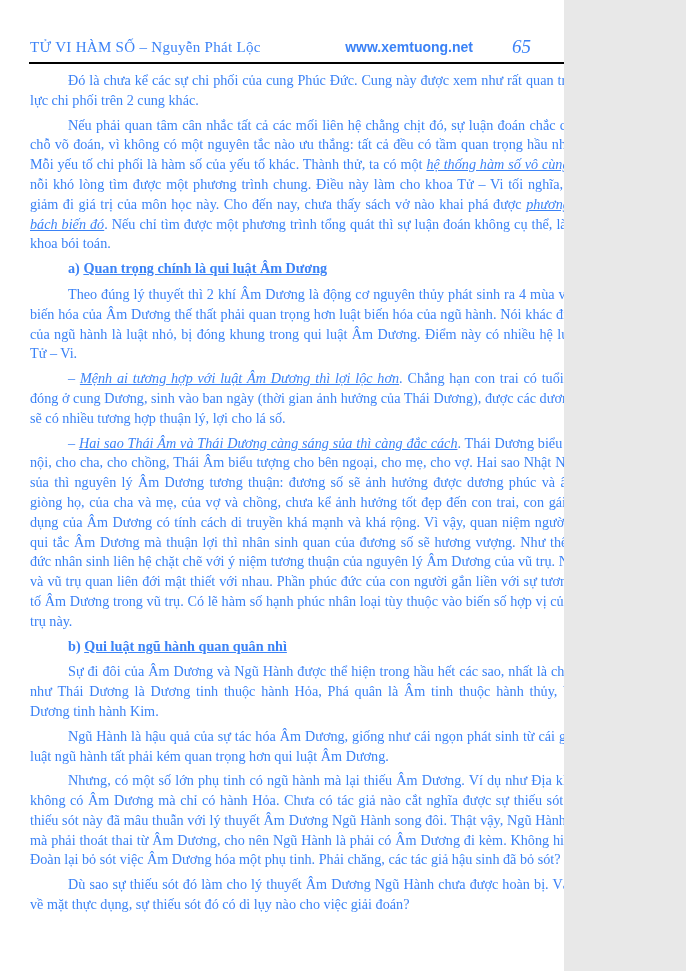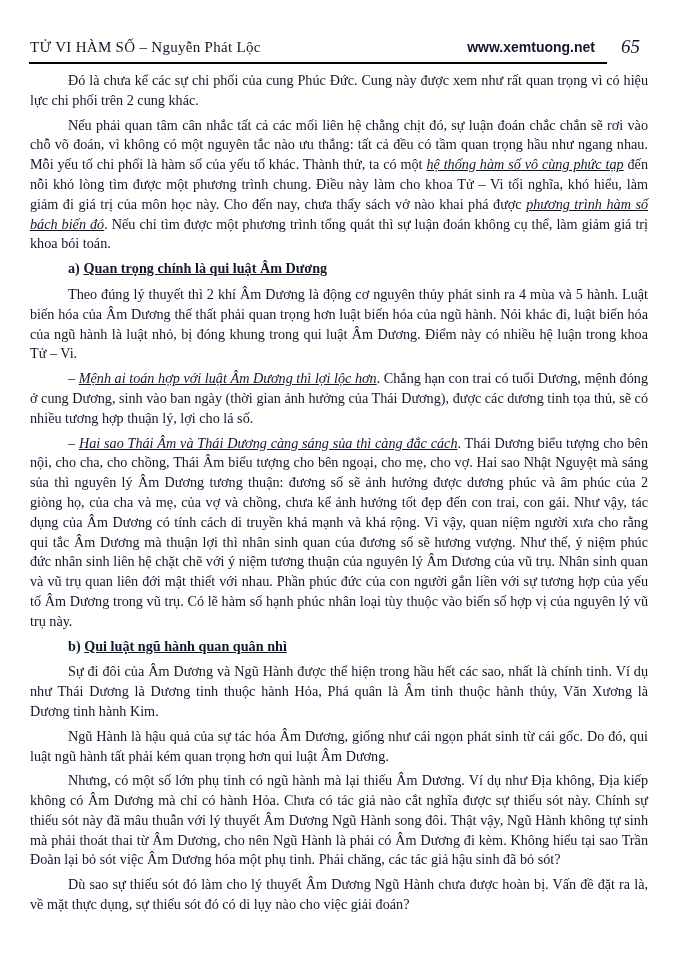--- a/index.html
+++ b/index.html
@@ -1,36 +1,36 @@
 <!DOCTYPE html>
 <html><head>
 <meta charset="utf-8">
 <style>
   html, body { margin: 0; padding: 0; background: #e8e8e8; }
   .page {
     position: relative;
-    width: 686px;
+    width: 564px;
     height: 971px;
     background: #ffffff;
     overflow: hidden;
     font-family: "Liberation Serif", serif;
-    color: #0f172a;
+    color: #3b82f6;
   }
   .page-header { position: absolute; top: 36px; left: 0; right: 0; height: 26px; }
   .book-title {
     position: absolute; left: 30px; top: 3px;
     font-size: 15px; letter-spacing: 0.3px; white-space: nowrap;
   }
   .website {
     position: absolute; right: 91px; top: 3px;
     font-family: "Liberation Sans", sans-serif;
     font-weight: bold; font-size: 14px; white-space: nowrap;
   }
   .page-number {
-    position: absolute; right: 46px; top: 0px;
+    position: absolute; right: 33px; top: 0px;
     font-style: italic; font-size: 19px;
   }
   .header-rule {
     position: absolute; left: 29px; top: 62px;
     width: 578px; height: 2px; background: #000;
   }
   .page-body {
     position: absolute; top: 71px; left: 30px; width: 626px;
     font-size: 14.2px; line-height: 19.8px;
     text-align: justify;
@@ -50,21 +50,21 @@
     <span class="book-title">TỬ VI HÀM SỐ – Nguyễn Phát Lộc</span>
     <span class="website">www.xemtuong.net</span>
     <span class="page-number">65</span>
   </header>
   <div class="header-rule"></div>
   <main class="page-body">
       <p class="paragraph"><span>Đó là chưa kể các sự chi phối của cung Phúc Đức. Cung này được xem như rất quan trọng vì có hiệu lực chi phối trên 2 cung khác.</span></p>
       <p class="paragraph"><span>Nếu phải quan tâm cân nhắc tất cả các mối liên hệ chằng chịt đó, sự luận đoán chắc chắn sẽ rơi vào chỗ võ đoán, vì không có một nguyên tắc nào ưu thắng: tất cả đều có tầm quan trọng hầu như ngang nhau. Mỗi yếu tố chi phối là hàm số của yếu tố khác. Thành thử, ta có một </span><span class="italic-underline">hệ thống hàm số vô cùng phức tạp</span><span> đến nỗi khó lòng tìm được một phương trình chung. Điều này làm cho khoa Tử – Vi tối nghĩa, khó hiểu, làm giảm đi giá trị của môn học này. Cho đến nay, chưa thấy sách vở nào khai phá được </span><span class="italic-underline">phương trình hàm số bách biến đó</span><span>. Nếu chỉ tìm được một phương trình tổng quát thì sự luận đoán không cụ thể, làm giảm giá trị khoa bói toán.</span></p>
       <p class="heading"><span class="bold">a) </span><span class="bold-underline">Quan trọng chính là qui luật Âm Dương</span></p>
       <p class="paragraph"><span>Theo đúng lý thuyết thì 2 khí Âm Dương là động cơ nguyên thủy phát sinh ra 4 mùa và 5 hành. Luật biến hóa của Âm Dương thế thất phải quan trọng hơn luật biến hóa của ngũ hành. Nói khác đi, luật biến hóa của ngũ hành là luật nhỏ, bị đóng khung trong qui luật Âm Dương. Điểm này có nhiều hệ luận trong khoa Tử – Vi.</span></p>
-      <p class="list-item"><span>–  </span><span class="italic-underline">Mệnh ai toán hợp với luật Âm Dương thì lợi lộc hơn</span><span>. Chẳng hạn con trai có tuổi Dương, mệnh đóng ở cung Dương, sinh vào ban ngày (thời gian ảnh hưởng của Thái Dương), được các dương tinh tọa thủ, sẽ có nhiều tương hợp thuận lý, lợi cho lá số.</span></p>
+      <p class="list-item"><span>–  </span><span class="italic-underline">Mệnh ai tương hợp với luật Âm Dương thì lợi lộc hơn</span><span>. Chẳng hạn con trai có tuổi Dương, mệnh đóng ở cung Dương, sinh vào ban ngày (thời gian ảnh hưởng của Thái Dương), được các dương tinh tọa thủ, sẽ có nhiều tương hợp thuận lý, lợi cho lá số.</span></p>
       <p class="list-item"><span>–  </span><span class="italic-underline">Hai sao Thái Âm và Thái Dương càng sáng sủa thì càng đắc cách</span><span>. Thái Dương biểu tượng cho bên nội, cho cha, cho chồng, Thái Âm biểu tượng cho bên ngoại, cho mẹ, cho vợ. Hai sao Nhật Nguyệt mà sáng sủa thì nguyên lý Âm Dương tương thuận: đương số sẽ ảnh hưởng được dương phúc và âm phúc của 2 giòng họ, của cha và mẹ, của vợ và chồng, chưa kể ảnh hưởng tốt đẹp đến con trai, con gái. Như vậy, tác dụng của Âm Dương có tính cách di truyền khá mạnh và khá rộng. Vì vậy, quan niệm người xưa cho rằng qui tắc Âm Dương mà thuận lợi thì nhân sinh quan của đương số sẽ hương vượng. Như thế, ý niệm phúc đức nhân sinh liên hệ chặt chẽ với ý niệm tương thuận của nguyên lý Âm Dương của vũ trụ. Nhân sinh quan và vũ trụ quan liên đới mật thiết với nhau. Phần phúc đức của con người gắn liền với sự tương hợp của yếu tố Âm Dương trong vũ trụ. Có lẽ hàm số hạnh phúc nhân loại tùy thuộc vào biến số hợp vị của nguyên lý vũ trụ này.</span></p>
       <p class="heading"><span class="bold">b) </span><span class="bold-underline">Qui luật ngũ hành quan quân nhì</span></p>
       <p class="paragraph"><span>Sự đi đôi của Âm Dương và Ngũ Hành được thể hiện trong hầu hết các sao, nhất là chính tinh. Ví dụ như Thái Dương là Dương tinh thuộc hành Hỏa, Phá quân là Âm tinh thuộc hành thủy, Văn Xương là Dương tinh hành Kim.</span></p>
       <p class="paragraph"><span>Ngũ Hành là hậu quả của sự tác hóa Âm Dương, giống như cái ngọn phát sinh từ cái gốc. Do đó, qui luật ngũ hành tất phải kém quan trọng hơn qui luật Âm Dương.</span></p>
       <p class="paragraph"><span>Nhưng, có một số lớn phụ tinh có ngũ hành mà lại thiếu Âm Dương. Ví dụ như Địa không, Địa kiếp không có Âm Dương mà chỉ có hành Hỏa. Chưa có tác giả nào cắt nghĩa được sự thiếu sót này. Chính sự thiếu sót này đã mâu thuẫn với lý thuyết Âm Dương Ngũ Hành song đôi. Thật vậy, Ngũ Hành không tự sinh mà phải thoát thai từ Âm Dương, cho nên Ngũ Hành là phải có Âm Dương đi kèm. Không hiểu tại sao Trần Đoàn lại bỏ sót việc Âm Dương hóa một phụ tinh. Phải chăng, các tác giả hậu sinh đã bỏ sót?</span></p>
       <p class="paragraph"><span>Dù sao sự thiếu sót đó làm cho lý thuyết Âm Dương Ngũ Hành chưa được hoàn bị. Vấn đề đặt ra là, về mặt thực dụng, sự thiếu sót đó có di lụy nào cho việc giải đoán?</span></p>
     </main>
 </div>
 
 </body></html>

